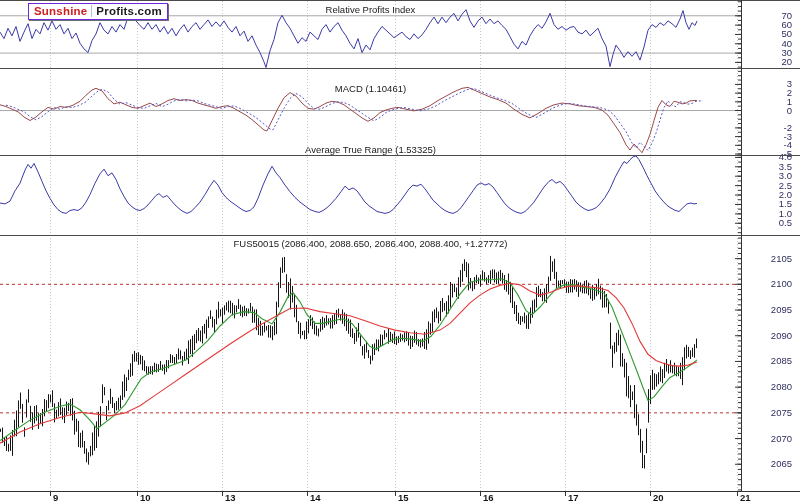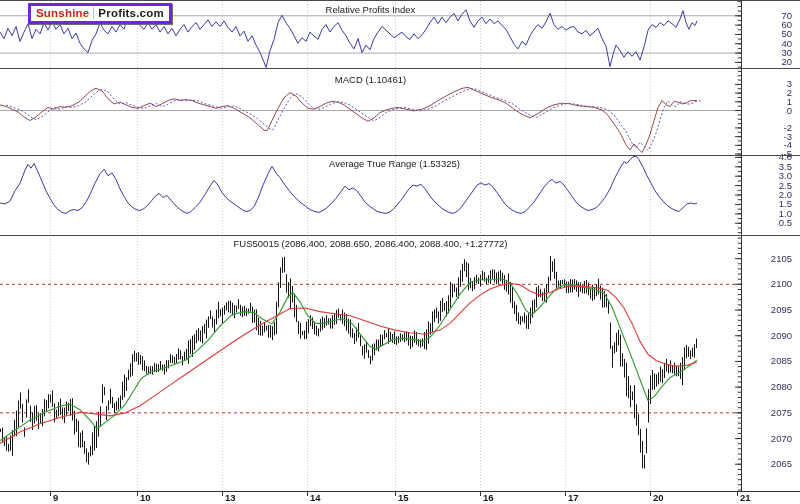--- a/index.html
+++ b/index.html
@@ -1,22 +1,22 @@
 <!DOCTYPE html>
 <html><head>
 <meta charset="utf-8">
 <style>
   html,body{margin:0;padding:0;background:#fff;}
   #app{position:relative;width:800px;height:504px;background:#fff;overflow:hidden;
        font-family:"Liberation Sans",sans-serif;}
   #chart-svg{position:absolute;left:0;top:0;}
   .panel-title{position:absolute;left:0;width:741px;text-align:center;
        font-size:9.5px;color:#202020;pointer-events:none;}
-  #title-rsi{top:4px;} #title-macd{top:74px;} #title-atr{top:158px;padding-left:24px;} #title-price{top:238px;}
-  .logo{position:absolute;left:28px;top:3px;background:#fff;border:3px solid #6d28d9;
+  #title-rsi{top:4px;} #title-macd{top:83px;} #title-atr{top:144px;} #title-price{top:238px;}
+  .logo{position:absolute;left:28px;top:3px;background:#fff;border:1px solid #6d28d9;
        box-shadow:1px 1px 0 #6e6e6e;padding:1px 5px 2px 5px;font-size:11.5px;font-weight:bold;
        letter-spacing:0.2px;cursor:pointer;white-space:nowrap;}
   .logo .red{color:#cf1f1f;padding-right:4px;border-right:1px solid #c0c0c0;margin-right:4px;}
   .logo .dark{color:#1c1c1c;}
 </style>
 </head>
 <body>
 
 <div id="app">
   <svg id="chart-svg" width="800" height="504">

